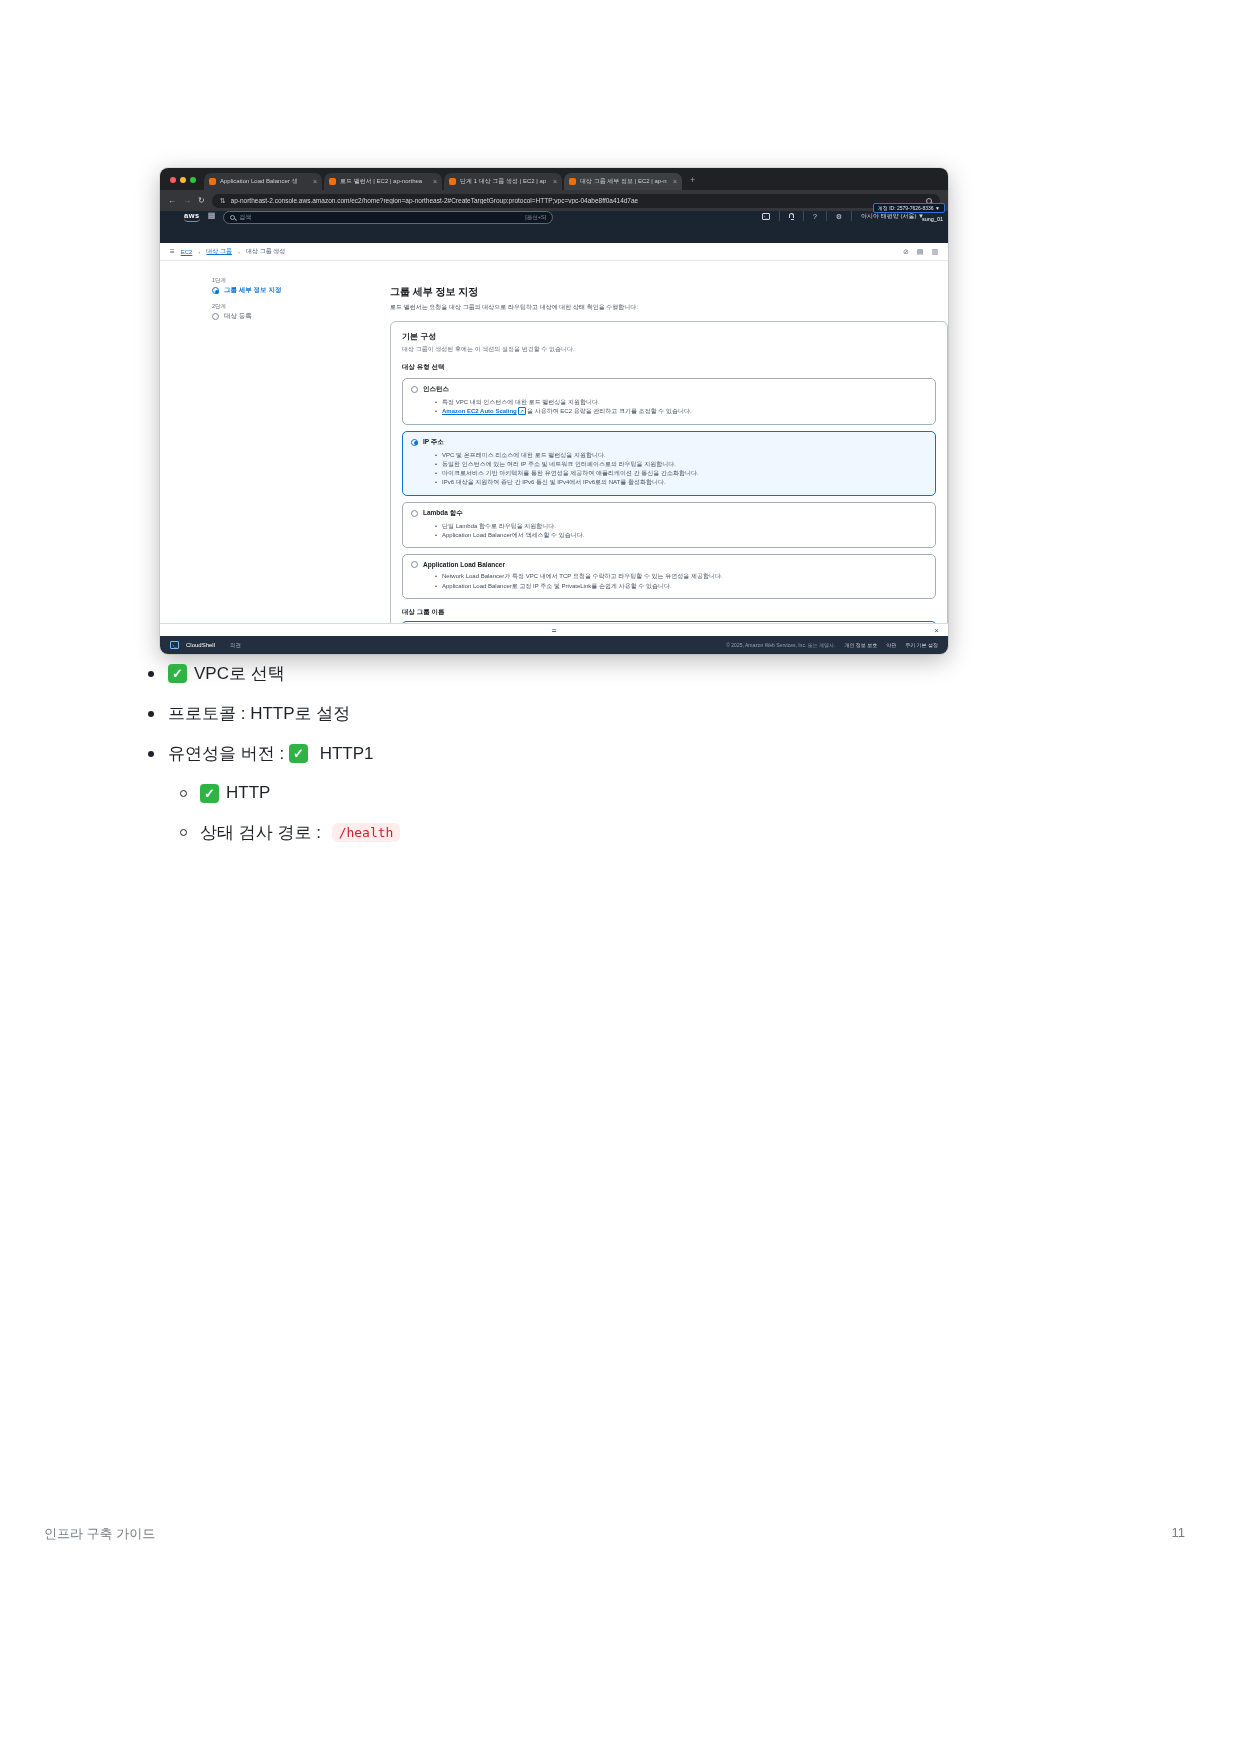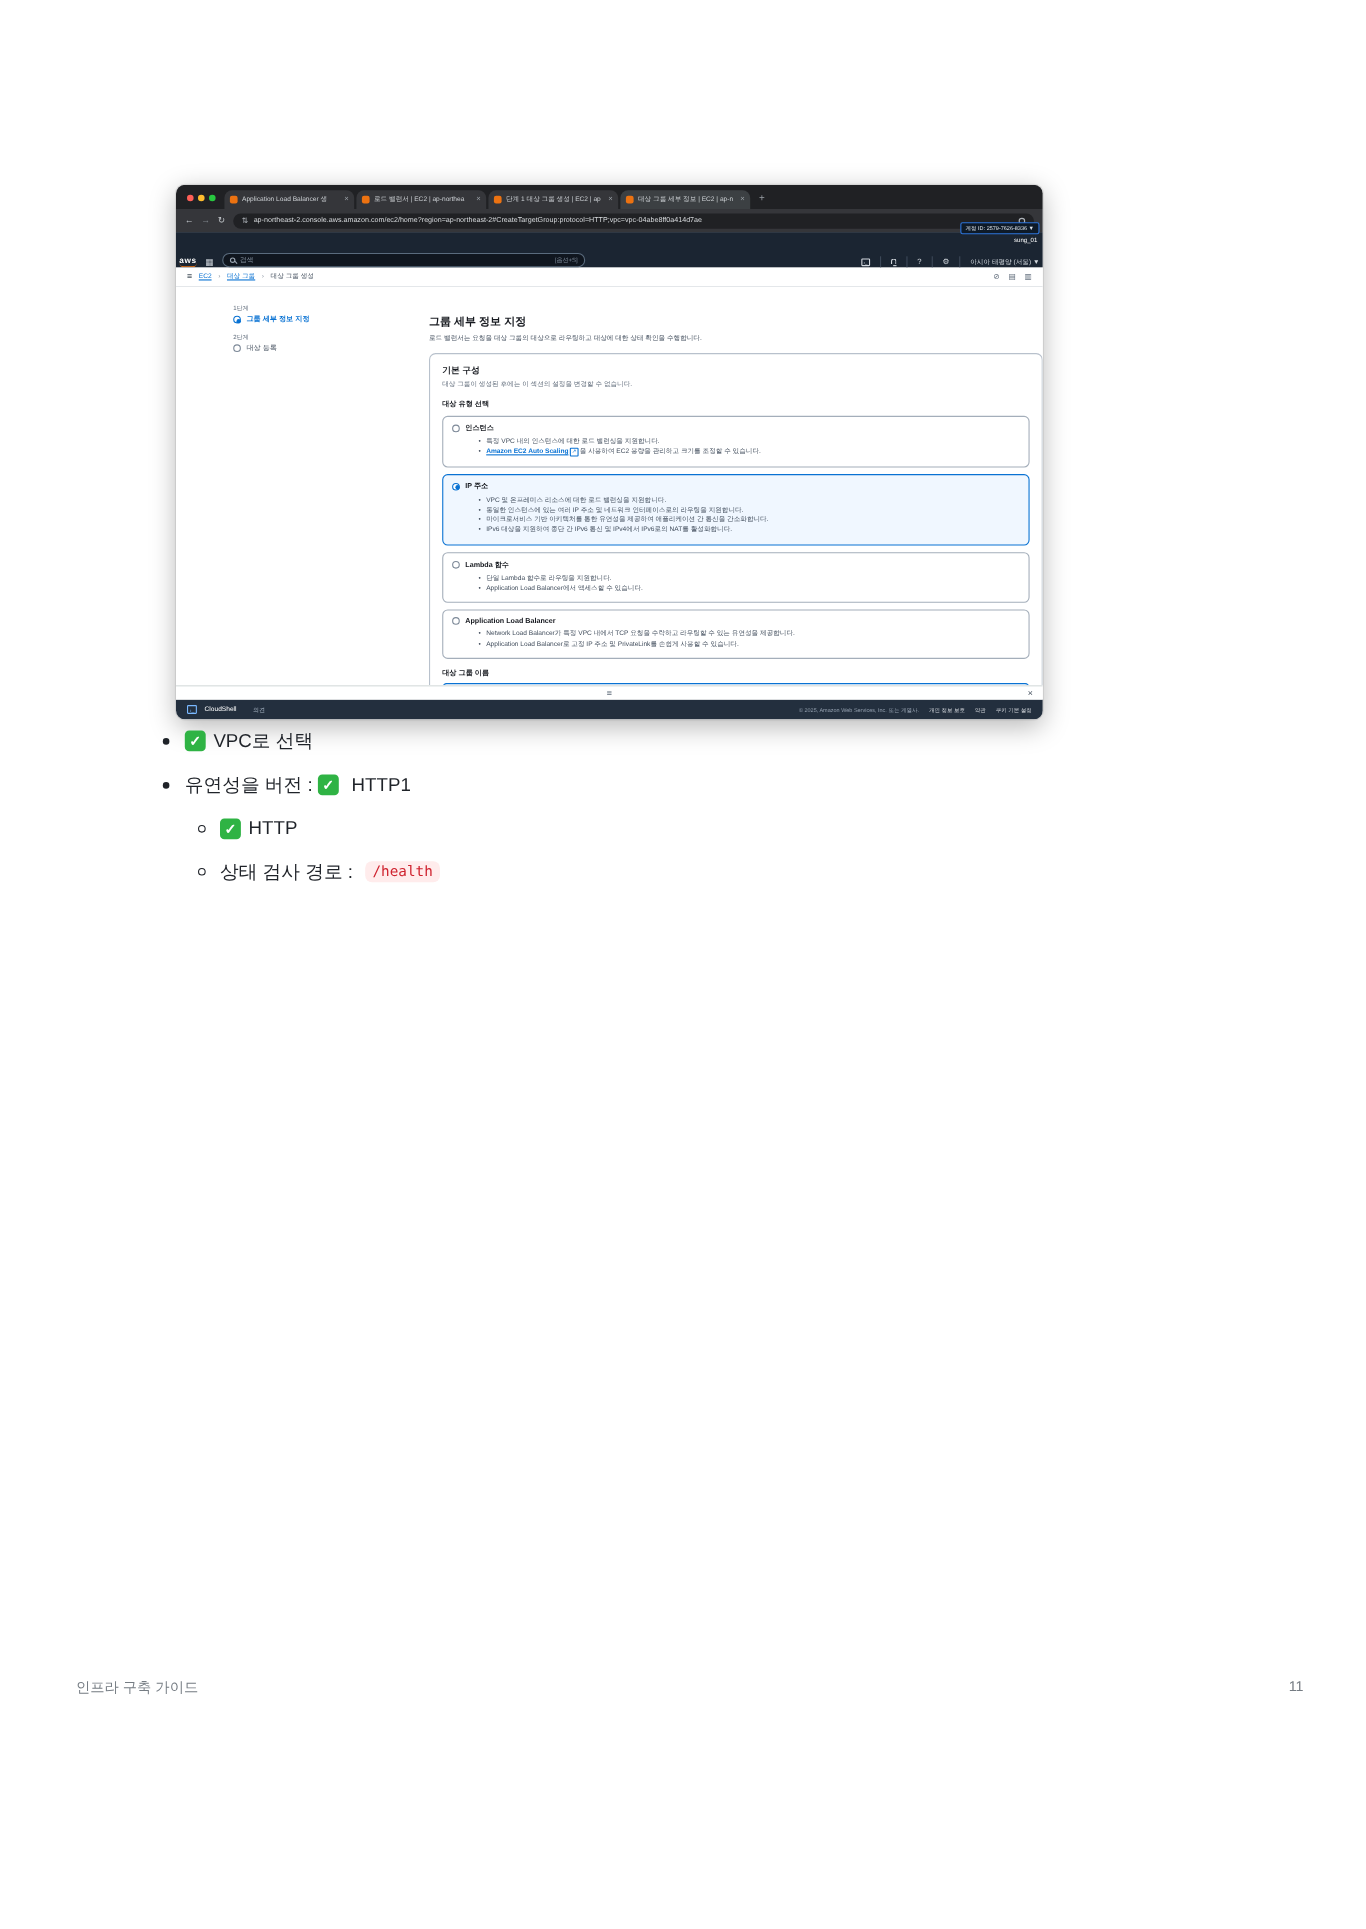--- a/index.html
+++ b/index.html
@@ -25,21 +25,21 @@
 
   .toolbar { height:21px; background:#35363a; display:flex; align-items:center; padding:0 8px; gap:7px; flex:0 0 auto; position:relative; }
   .navic { color:#c3c7cb; font-size:8px; }
   .navic.dim { color:#7d8288; }
   .omni { flex:1; height:14px; background:#202124; border-radius:8px; display:flex; align-items:center; padding:0 8px; gap:5px; }
   .site-ic { color:#aeb3b9; font-size:7px; }
   .url { font-size:6.5px; color:#d7dadd; white-space:nowrap; overflow:hidden; flex:1; }
   .mag { width:6px; height:6px; border:1px solid #aeb3b9; border-radius:50%; position:relative; flex:0 0 auto; }
   .mag::after{content:""; position:absolute; width:3px; height:1px; background:#aeb3b9; right:-3px; bottom:-1px; transform:rotate(45deg);}
 
-  .awsbar { height:32px; background:#1b2532; display:flex; align-items:flex-end; padding:0 3px; gap:8px; flex:0 0 auto; position:relative; }
+  .awsbar { height:32px; background:#1b2532; display:flex; align-items:flex-start; padding:0 24px; gap:8px; flex:0 0 auto; position:relative; }
   .awslogo { color:#ffffff; font-weight:bold; font-size:7.5px; letter-spacing:.5px; border-bottom:1.5px solid #ec7211; padding-bottom:1px; border-radius:0 0 4px 4px; }
   .gridic { color:#c9cfd6; font-size:8px; }
   .aws-search { width:330px; height:13px; border:1px solid #5a6b7d; background:#10161f; border-radius:7px;
     display:flex; align-items:center; padding:0 6px; gap:4px; }
   .aws-search .magw{border-color:#9aa5b1}.aws-search .magw::after{background:#9aa5b1}
   .magw { width:5px; height:5px; border:1px solid #9aa5b1; border-radius:50%; position:relative; }
   .magw::after{content:""; position:absolute; width:3px; height:1px; right:-3px; bottom:-1px; transform:rotate(45deg);}
   .aws-search-txt { font-size:6px; color:#8d99a7; flex:1; }
   .aws-search-hint { font-size:5.5px; color:#7d8a99; }
   .aws-right { margin-left:auto; display:flex; align-items:center; gap:9px; }
@@ -109,21 +109,21 @@
   .dot { width:6px; height:6px; border-radius:50%; background:#1f2329; margin-right:14px; flex:0 0 auto; }
   .ring { width:7px; height:7px; border-radius:50%; border:1.5px solid #1f2329; margin-right:13px; flex:0 0 auto; }
   .sub { margin-left:32px; }
   .check { display:inline-flex; width:19px; height:19px; border-radius:4px; background:#2fb344; color:#fff;
     font-size:13px; font-weight:bold; align-items:center; justify-content:center; margin-right:7px; flex:0 0 auto; }
   .seg { white-space:pre; }
   .code-chip { font-family:"DejaVu Sans Mono", monospace; font-size:13px; color:#cf222e; background:#ffecec;
     border-radius:6px; padding:2px 7px; margin:0 6px; }
 
   
-  .pfoot-left { position:absolute; left:69px; top:1525px; font-size:13px; color:#757c83; }
+  .pfoot-left { position:absolute; left:44px; top:1525px; font-size:13px; color:#757c83; }
   .pfoot-right { position:absolute; right:57px; top:1525px; font-size:13px; color:#757c83; }
 </style>
 </head>
 <body>
 
 <div class="shot">
 
   <div class="tabstrip">
     <div class="lights">
       <span class="light l-red"></span>
@@ -301,20 +301,24 @@
 </div>
 
 <ul class="notes">
   <li>
     <span class="dot"></span>
     <span class="check">✓</span>
     <span class="seg">VPC로 선택</span>
   </li>
   <li>
     <span class="dot"></span>
+    <span class="seg">프로토콜 : HTTP로 설정</span>
+  </li>
+  <li>
+    <span class="dot"></span>
     <span class="seg">유연성을 버전 : </span>
     <span class="check">✓</span>
     <span class="seg"> HTTP1</span>
   </li>
   <li class="sub">
     <span class="ring"></span>
     <span class="check">✓</span>
     <span class="seg">HTTP</span>
   </li>
   <li class="sub">

